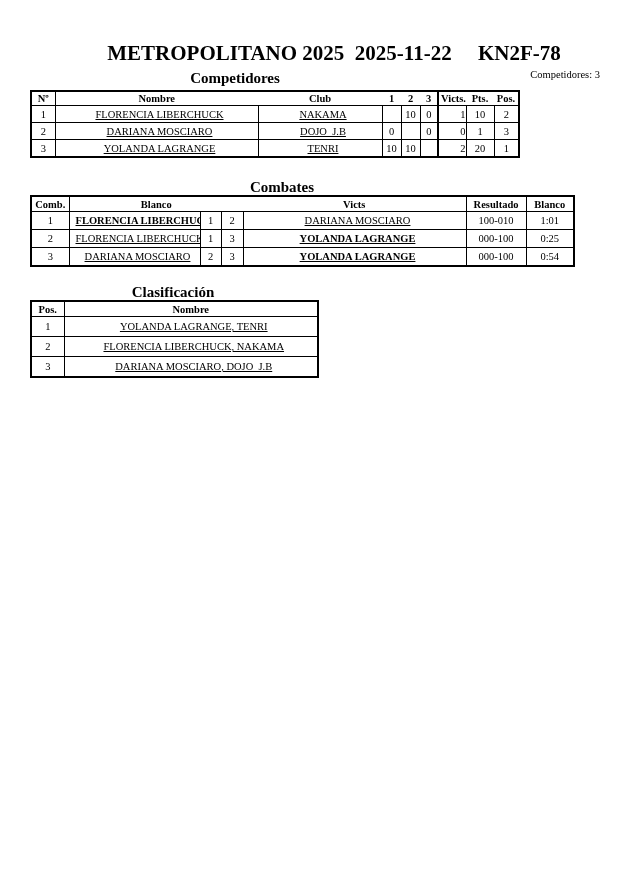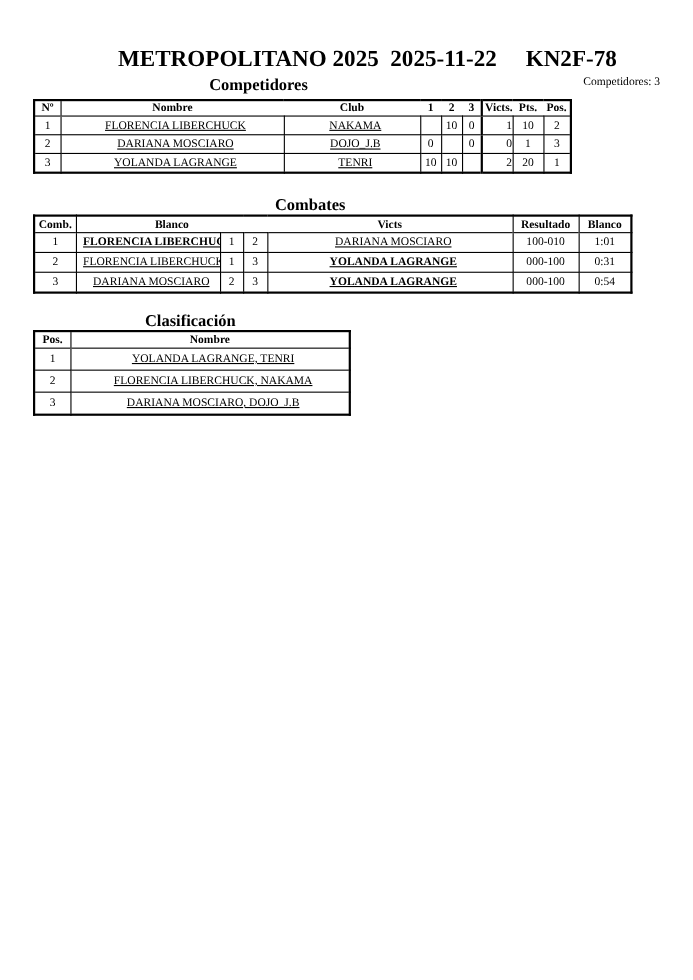--- a/index.html
+++ b/index.html
@@ -175,21 +175,21 @@
           <td class="c">100-010</td>
           <td class="c">1:01</td>
         </tr>
         <tr>
           <td class="c">2</td>
           <td class="l">FLORENCIA LIBERCHUCK</td>
           <td class="c">1</td>
           <td class="c">3</td>
           <td class="l b">YOLANDA LAGRANGE</td>
           <td class="c">000-100</td>
-          <td class="c">0:31</td>
+          <td class="c">0:25</td>
         </tr>
         <tr>
           <td class="c">3</td>
           <td class="l">DARIANA MOSCIARO</td>
           <td class="c">2</td>
           <td class="c">3</td>
           <td class="l b">YOLANDA LAGRANGE</td>
           <td class="c">000-100</td>
           <td class="c">0:54</td>
         </tr>

